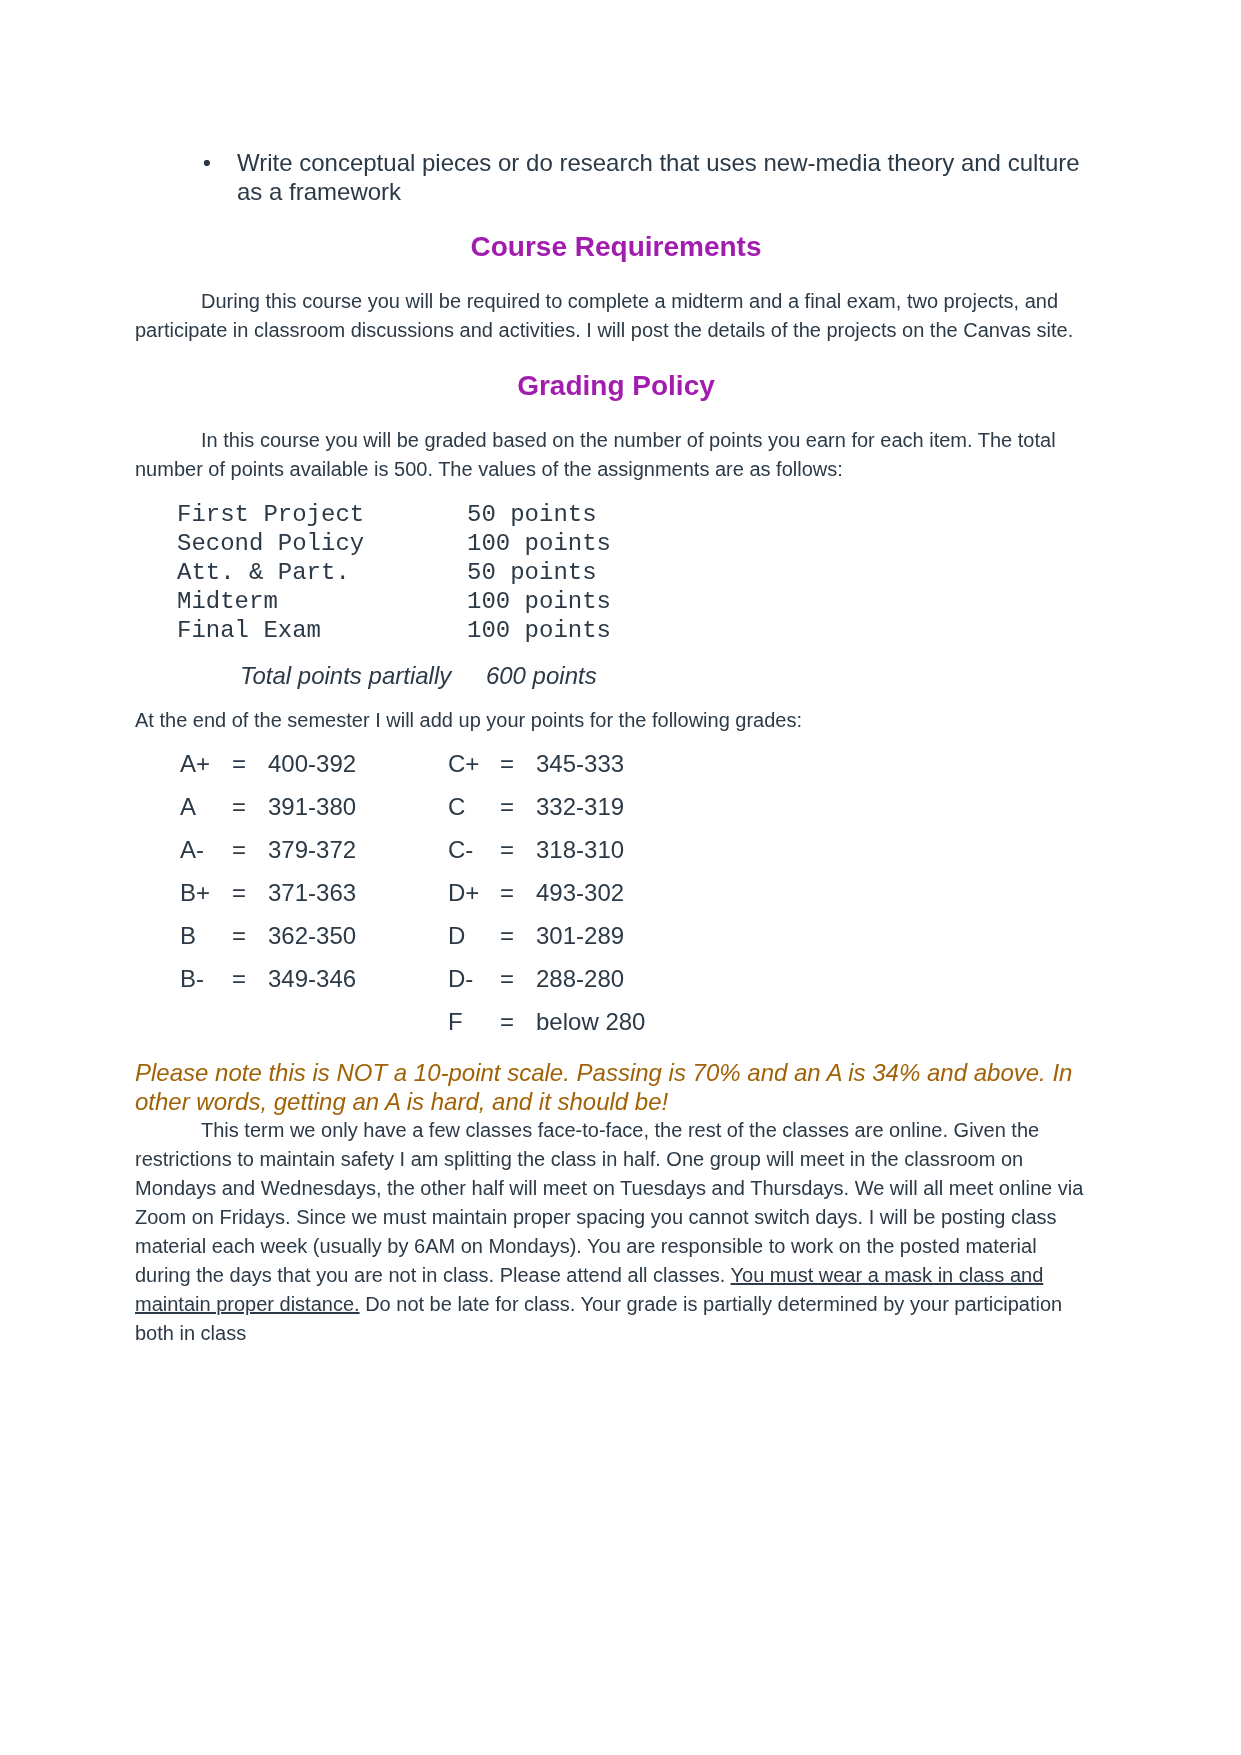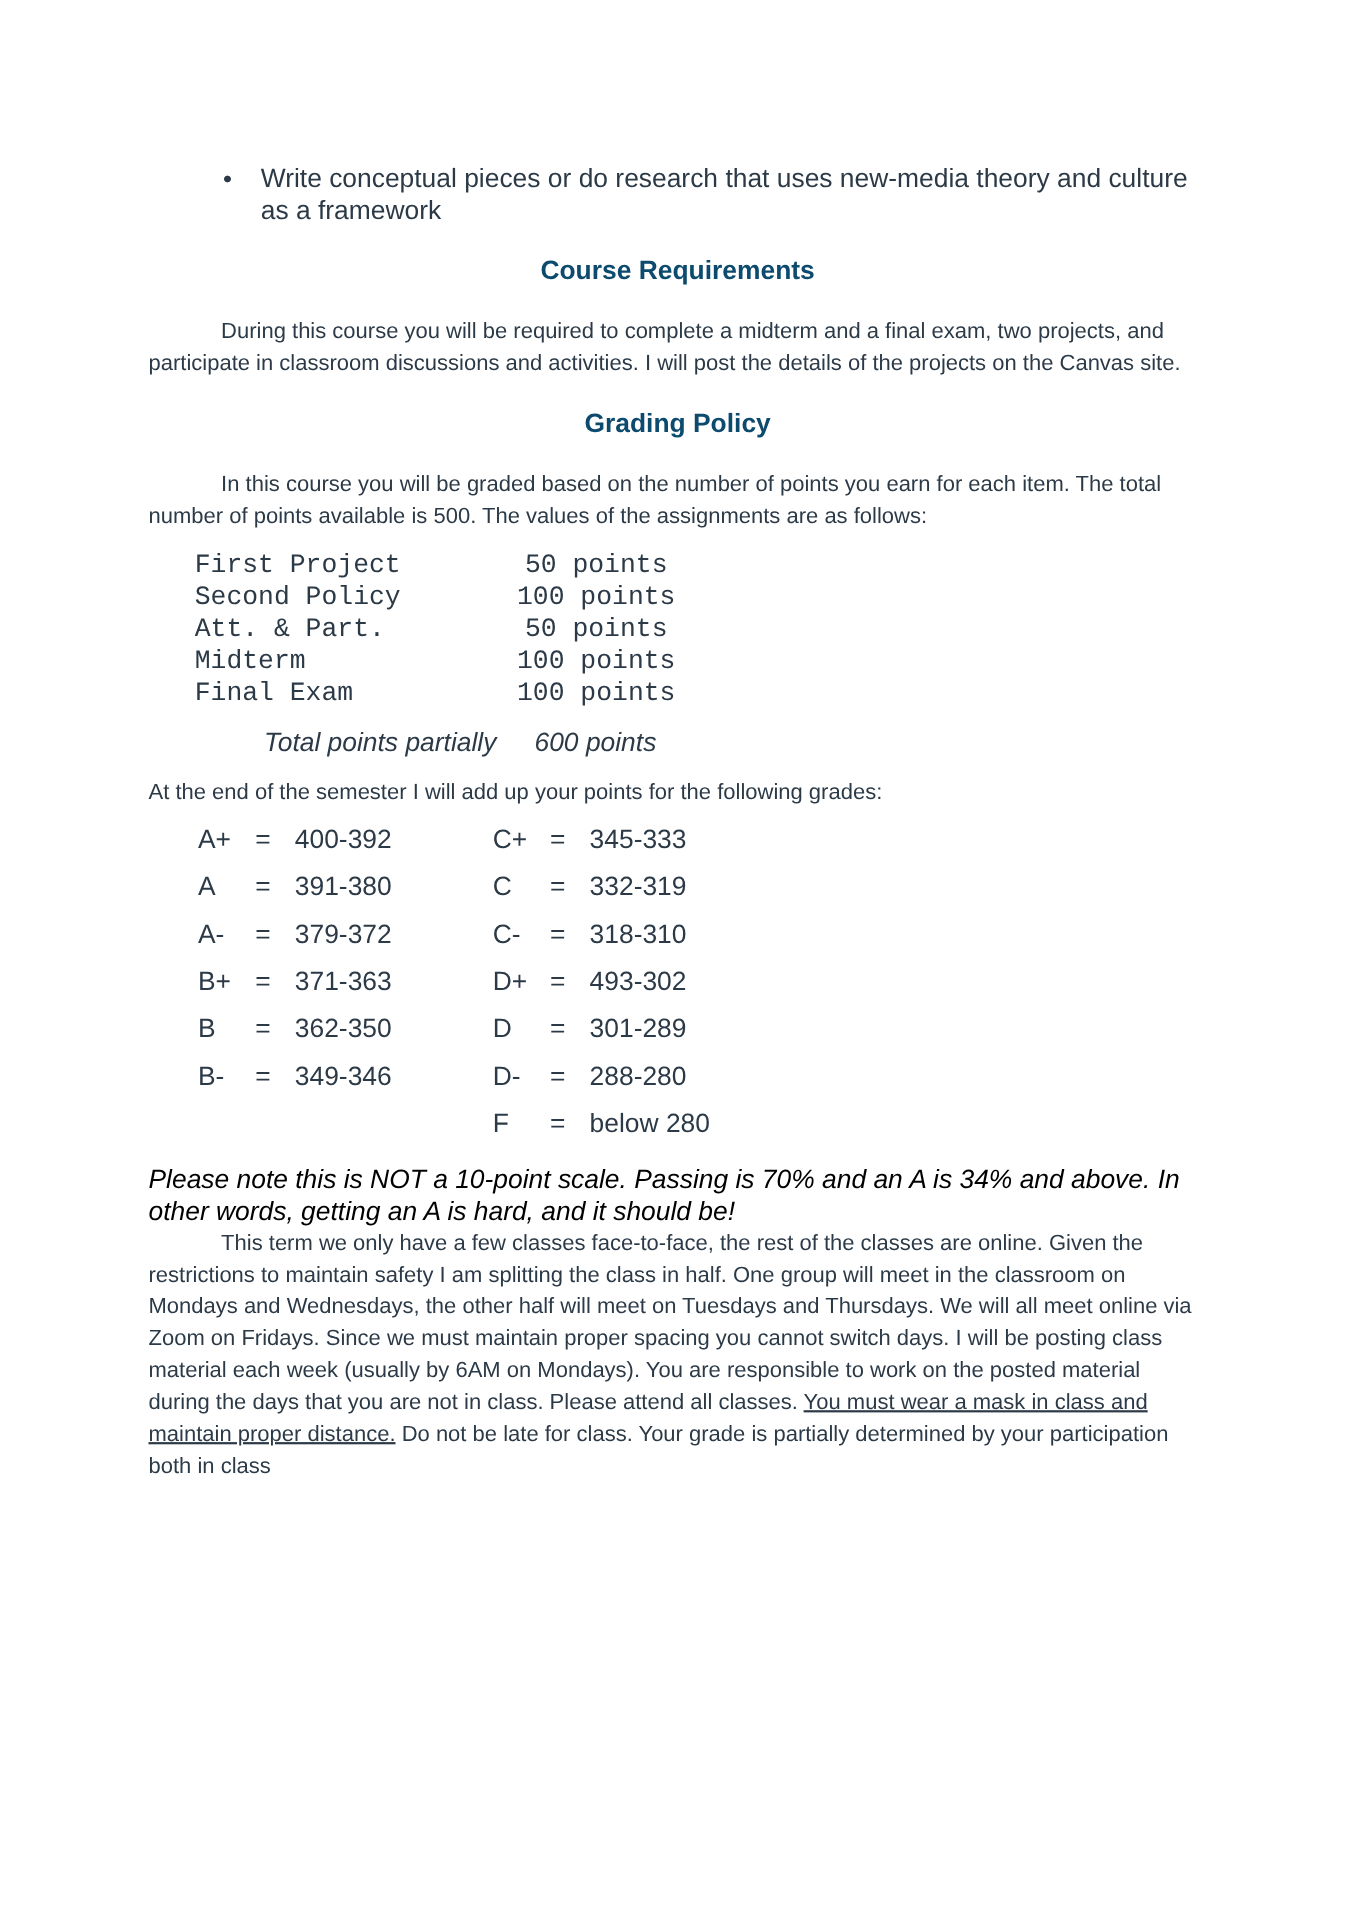--- a/index.html
+++ b/index.html
@@ -30,36 +30,36 @@
     margin: 0;
   }
   ul.bullets li .marker {
     position: absolute;
     left: 68px;
     top: 0;
     font-size: 22px;
   }
 
   h2.doc-heading {
-    font-size: 24px;
+    font-size: 28px;
     line-height: 29px;
     font-weight: bold;
     text-align: center;
     margin: 26px 0 26px 0;
-    color: #0c4a6e;
+    color: #a21caf;
   }
 
   p.para { margin: 0 0 14px 0; }
   p.indent { text-indent: 66px; }
 
   
   .assignments { margin: 16px 0 0 42px; font-family: Liberation Mono, monospace; }
   .assign-row { display: flex; font-size: 24px; line-height: 29px; }
   .assign-label { width: 290px; }
-  .assign-points { width: 150px; text-align: center; }
+  .assign-points { width: 150px; }
 
   .total-line {
     margin: 16px 0 16px 105px;
     font-size: 24px;
     line-height: 29px;
     font-style: italic;
   }
   .total-line .total-value { margin-left: 28px; }
 
   .grades-intro { margin: 14px 0 0 0; }
@@ -70,21 +70,21 @@
     line-height: 29px;
     margin-top: 14px;
   }
   .grade-row.first { margin-top: 0; }
   .grade-cell { display: flex; }
   .grade-cell.left { margin-left: 45px; width: 268px; }
   .grade-letter { width: 52px; }
   .grade-eq { width: 36px; }
 
   .red-note {
-    color: #000000;
+    color: #a16207;
     font-style: italic;
     font-size: 24px;
     line-height: 29px;
     margin: 22px 0 0 0;
   }
 
   .underlined { text-decoration: underline; }
 </style>
 </head>
 <body>

